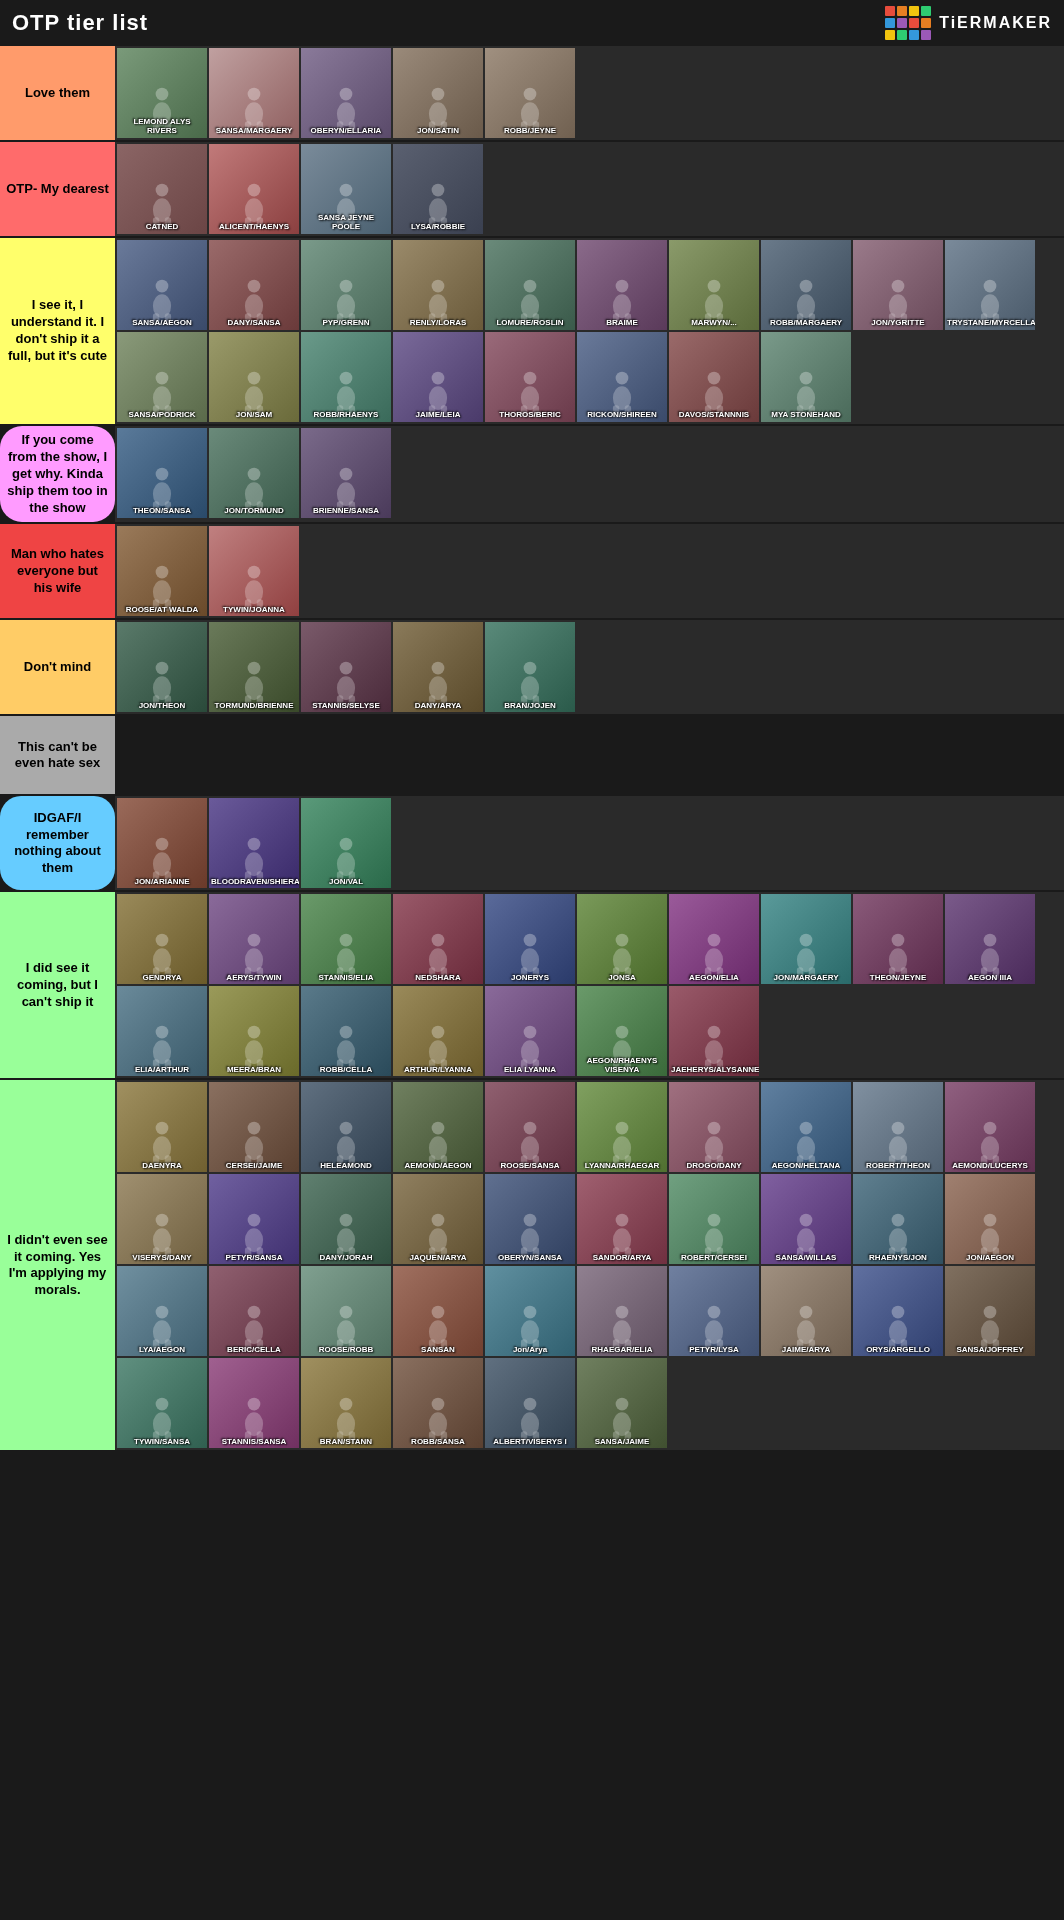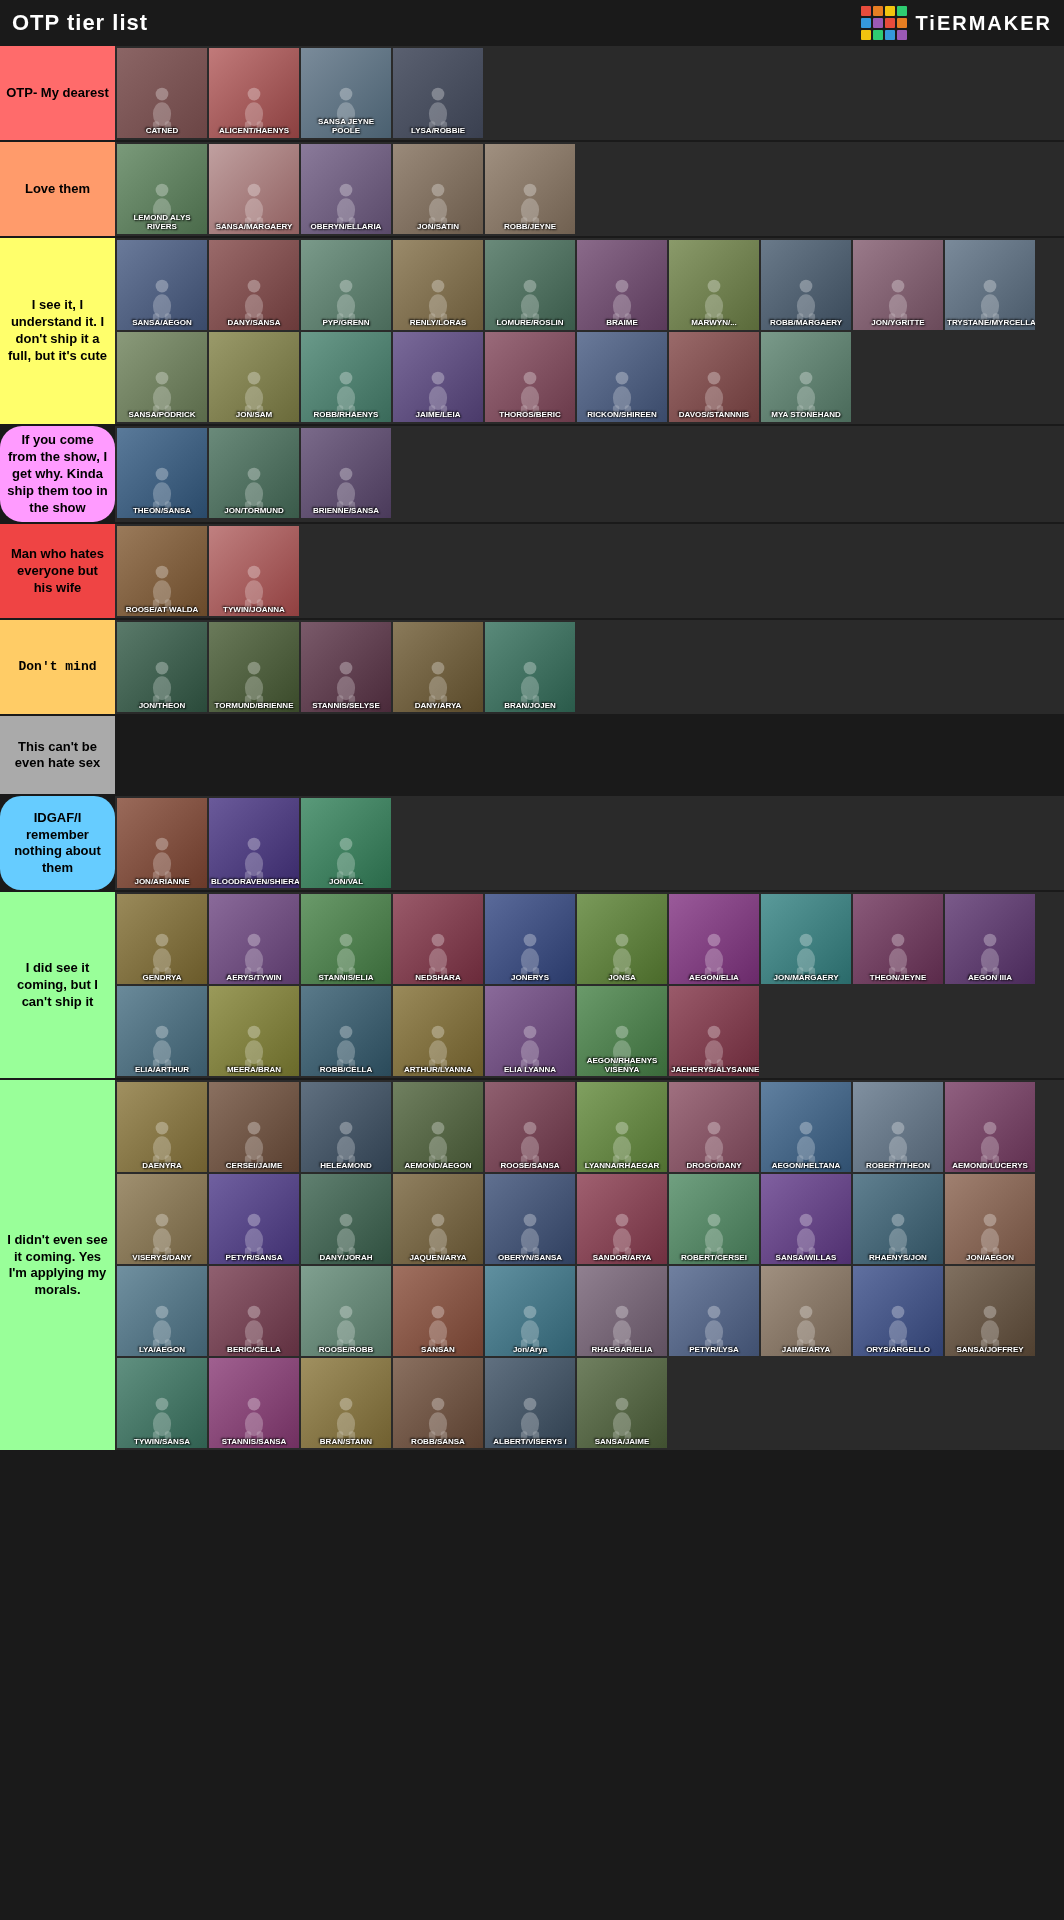--- a/index.html
+++ b/index.html
@@ -40,21 +40,21 @@
     }
 
     .logo-cell {
       width: 10px;
       height: 10px;
       border-radius: 1px;
     }
 
     .logo-text {
       color: #fff;
-      font-size: 20px;
+      font-size: 16px;
       font-weight: bold;
       letter-spacing: 2px;
     }
 
     .tier-row {
       display: flex;
       border-bottom: 2px solid #1a1a1a;
       min-height: 80px;
     }
 
@@ -229,125 +229,125 @@
         <div class="logo-cell" style="background: rgb(46, 204, 113);"></div>
         <div class="logo-cell" style="background: rgb(52, 152, 219);"></div>
         <div class="logo-cell" style="background: rgb(155, 89, 182);"></div>
       </div>
     <span class="logo-text">TiERMAKER</span>
   </div>
 </div>
 
 <div id="tier-container">
     <div class="tier-row">
-      <div class="tier-label" style="background: rgb(255, 107, 107);">OTP- My dearest</div>
+      <div class="tier-label" style="background: rgb(255, 155, 107);">Love them</div>
       <div class="tier-content">
         <div class="ship-card">
-          <div class="ship-img-placeholder card-otp1">
-            <svg viewBox="0 0 40 55" xmlns="http://www.w3.org/2000/svg" style="width:40px;height:50px;opacity:0.5">
-    <circle cx="20" cy="10" r="7" fill="rgba(255,255,255,0.6)"></circle>
-    <ellipse cx="20" cy="32" rx="10" ry="13" fill="rgba(255,255,255,0.5)"></ellipse>
-    <rect x="10" y="40" width="7" height="13" rx="3" fill="rgba(255,255,255,0.5)"></rect>
-    <rect x="23" y="40" width="7" height="13" rx="3" fill="rgba(255,255,255,0.5)"></rect>
-  </svg>
-          </div>
-          <div class="ship-name">CATNED</div>
-        </div>
-        <div class="ship-card">
-          <div class="ship-img-placeholder card-otp2">
-            <svg viewBox="0 0 40 55" xmlns="http://www.w3.org/2000/svg" style="width:40px;height:50px;opacity:0.5">
-    <circle cx="20" cy="10" r="7" fill="rgba(255,255,255,0.6)"></circle>
-    <ellipse cx="20" cy="32" rx="10" ry="13" fill="rgba(255,255,255,0.5)"></ellipse>
-    <rect x="10" y="40" width="7" height="13" rx="3" fill="rgba(255,255,255,0.5)"></rect>
-    <rect x="23" y="40" width="7" height="13" rx="3" fill="rgba(255,255,255,0.5)"></rect>
-  </svg>
-          </div>
-          <div class="ship-name">ALICENT/HAENYS</div>
-        </div>
-        <div class="ship-card">
-          <div class="ship-img-placeholder card-otp3">
-            <svg viewBox="0 0 40 55" xmlns="http://www.w3.org/2000/svg" style="width:40px;height:50px;opacity:0.5">
-    <circle cx="20" cy="10" r="7" fill="rgba(255,255,255,0.6)"></circle>
-    <ellipse cx="20" cy="32" rx="10" ry="13" fill="rgba(255,255,255,0.5)"></ellipse>
-    <rect x="10" y="40" width="7" height="13" rx="3" fill="rgba(255,255,255,0.5)"></rect>
-    <rect x="23" y="40" width="7" height="13" rx="3" fill="rgba(255,255,255,0.5)"></rect>
-  </svg>
-          </div>
-          <div class="ship-name">SANSA JEYNE POOLE</div>
-        </div>
-        <div class="ship-card">
-          <div class="ship-img-placeholder card-otp4">
-            <svg viewBox="0 0 40 55" xmlns="http://www.w3.org/2000/svg" style="width:40px;height:50px;opacity:0.5">
-    <circle cx="20" cy="10" r="7" fill="rgba(255,255,255,0.6)"></circle>
-    <ellipse cx="20" cy="32" rx="10" ry="13" fill="rgba(255,255,255,0.5)"></ellipse>
-    <rect x="10" y="40" width="7" height="13" rx="3" fill="rgba(255,255,255,0.5)"></rect>
-    <rect x="23" y="40" width="7" height="13" rx="3" fill="rgba(255,255,255,0.5)"></rect>
-  </svg>
-          </div>
-          <div class="ship-name">LYSA/ROBBIE</div>
+          <div class="ship-img-placeholder card-love1">
+            <svg viewBox="0 0 40 55" xmlns="http://www.w3.org/2000/svg" style="width:40px;height:50px;opacity:0.5">
+    <circle cx="20" cy="10" r="7" fill="rgba(255,255,255,0.6)"></circle>
+    <ellipse cx="20" cy="32" rx="10" ry="13" fill="rgba(255,255,255,0.5)"></ellipse>
+    <rect x="10" y="40" width="7" height="13" rx="3" fill="rgba(255,255,255,0.5)"></rect>
+    <rect x="23" y="40" width="7" height="13" rx="3" fill="rgba(255,255,255,0.5)"></rect>
+  </svg>
+          </div>
+          <div class="ship-name">LEMOND ALYS RIVERS</div>
+        </div>
+        <div class="ship-card">
+          <div class="ship-img-placeholder card-love2">
+            <svg viewBox="0 0 40 55" xmlns="http://www.w3.org/2000/svg" style="width:40px;height:50px;opacity:0.5">
+    <circle cx="20" cy="10" r="7" fill="rgba(255,255,255,0.6)"></circle>
+    <ellipse cx="20" cy="32" rx="10" ry="13" fill="rgba(255,255,255,0.5)"></ellipse>
+    <rect x="10" y="40" width="7" height="13" rx="3" fill="rgba(255,255,255,0.5)"></rect>
+    <rect x="23" y="40" width="7" height="13" rx="3" fill="rgba(255,255,255,0.5)"></rect>
+  </svg>
+          </div>
+          <div class="ship-name">SANSA/MARGAERY</div>
+        </div>
+        <div class="ship-card">
+          <div class="ship-img-placeholder card-love3">
+            <svg viewBox="0 0 40 55" xmlns="http://www.w3.org/2000/svg" style="width:40px;height:50px;opacity:0.5">
+    <circle cx="20" cy="10" r="7" fill="rgba(255,255,255,0.6)"></circle>
+    <ellipse cx="20" cy="32" rx="10" ry="13" fill="rgba(255,255,255,0.5)"></ellipse>
+    <rect x="10" y="40" width="7" height="13" rx="3" fill="rgba(255,255,255,0.5)"></rect>
+    <rect x="23" y="40" width="7" height="13" rx="3" fill="rgba(255,255,255,0.5)"></rect>
+  </svg>
+          </div>
+          <div class="ship-name">OBERYN/ELLARIA</div>
+        </div>
+        <div class="ship-card">
+          <div class="ship-img-placeholder card-love4">
+            <svg viewBox="0 0 40 55" xmlns="http://www.w3.org/2000/svg" style="width:40px;height:50px;opacity:0.5">
+    <circle cx="20" cy="10" r="7" fill="rgba(255,255,255,0.6)"></circle>
+    <ellipse cx="20" cy="32" rx="10" ry="13" fill="rgba(255,255,255,0.5)"></ellipse>
+    <rect x="10" y="40" width="7" height="13" rx="3" fill="rgba(255,255,255,0.5)"></rect>
+    <rect x="23" y="40" width="7" height="13" rx="3" fill="rgba(255,255,255,0.5)"></rect>
+  </svg>
+          </div>
+          <div class="ship-name">JON/SATIN</div>
+        </div>
+        <div class="ship-card">
+          <div class="ship-img-placeholder card-love5">
+            <svg viewBox="0 0 40 55" xmlns="http://www.w3.org/2000/svg" style="width:40px;height:50px;opacity:0.5">
+    <circle cx="20" cy="10" r="7" fill="rgba(255,255,255,0.6)"></circle>
+    <ellipse cx="20" cy="32" rx="10" ry="13" fill="rgba(255,255,255,0.5)"></ellipse>
+    <rect x="10" y="40" width="7" height="13" rx="3" fill="rgba(255,255,255,0.5)"></rect>
+    <rect x="23" y="40" width="7" height="13" rx="3" fill="rgba(255,255,255,0.5)"></rect>
+  </svg>
+          </div>
+          <div class="ship-name">ROBB/JEYNE</div>
         </div>
       </div>
     </div>
     <div class="tier-row">
-      <div class="tier-label" style="background: rgb(255, 155, 107);">Love them</div>
+      <div class="tier-label" style="background: rgb(255, 107, 107);">OTP- My dearest</div>
       <div class="tier-content">
         <div class="ship-card">
-          <div class="ship-img-placeholder card-love1">
-            <svg viewBox="0 0 40 55" xmlns="http://www.w3.org/2000/svg" style="width:40px;height:50px;opacity:0.5">
-    <circle cx="20" cy="10" r="7" fill="rgba(255,255,255,0.6)"></circle>
-    <ellipse cx="20" cy="32" rx="10" ry="13" fill="rgba(255,255,255,0.5)"></ellipse>
-    <rect x="10" y="40" width="7" height="13" rx="3" fill="rgba(255,255,255,0.5)"></rect>
-    <rect x="23" y="40" width="7" height="13" rx="3" fill="rgba(255,255,255,0.5)"></rect>
-  </svg>
-          </div>
-          <div class="ship-name">LEMOND ALYS RIVERS</div>
-        </div>
-        <div class="ship-card">
-          <div class="ship-img-placeholder card-love2">
-            <svg viewBox="0 0 40 55" xmlns="http://www.w3.org/2000/svg" style="width:40px;height:50px;opacity:0.5">
-    <circle cx="20" cy="10" r="7" fill="rgba(255,255,255,0.6)"></circle>
-    <ellipse cx="20" cy="32" rx="10" ry="13" fill="rgba(255,255,255,0.5)"></ellipse>
-    <rect x="10" y="40" width="7" height="13" rx="3" fill="rgba(255,255,255,0.5)"></rect>
-    <rect x="23" y="40" width="7" height="13" rx="3" fill="rgba(255,255,255,0.5)"></rect>
-  </svg>
-          </div>
-          <div class="ship-name">SANSA/MARGAERY</div>
-        </div>
-        <div class="ship-card">
-          <div class="ship-img-placeholder card-love3">
-            <svg viewBox="0 0 40 55" xmlns="http://www.w3.org/2000/svg" style="width:40px;height:50px;opacity:0.5">
-    <circle cx="20" cy="10" r="7" fill="rgba(255,255,255,0.6)"></circle>
-    <ellipse cx="20" cy="32" rx="10" ry="13" fill="rgba(255,255,255,0.5)"></ellipse>
-    <rect x="10" y="40" width="7" height="13" rx="3" fill="rgba(255,255,255,0.5)"></rect>
-    <rect x="23" y="40" width="7" height="13" rx="3" fill="rgba(255,255,255,0.5)"></rect>
-  </svg>
-          </div>
-          <div class="ship-name">OBERYN/ELLARIA</div>
-        </div>
-        <div class="ship-card">
-          <div class="ship-img-placeholder card-love4">
-            <svg viewBox="0 0 40 55" xmlns="http://www.w3.org/2000/svg" style="width:40px;height:50px;opacity:0.5">
-    <circle cx="20" cy="10" r="7" fill="rgba(255,255,255,0.6)"></circle>
-    <ellipse cx="20" cy="32" rx="10" ry="13" fill="rgba(255,255,255,0.5)"></ellipse>
-    <rect x="10" y="40" width="7" height="13" rx="3" fill="rgba(255,255,255,0.5)"></rect>
-    <rect x="23" y="40" width="7" height="13" rx="3" fill="rgba(255,255,255,0.5)"></rect>
-  </svg>
-          </div>
-          <div class="ship-name">JON/SATIN</div>
-        </div>
-        <div class="ship-card">
-          <div class="ship-img-placeholder card-love5">
-            <svg viewBox="0 0 40 55" xmlns="http://www.w3.org/2000/svg" style="width:40px;height:50px;opacity:0.5">
-    <circle cx="20" cy="10" r="7" fill="rgba(255,255,255,0.6)"></circle>
-    <ellipse cx="20" cy="32" rx="10" ry="13" fill="rgba(255,255,255,0.5)"></ellipse>
-    <rect x="10" y="40" width="7" height="13" rx="3" fill="rgba(255,255,255,0.5)"></rect>
-    <rect x="23" y="40" width="7" height="13" rx="3" fill="rgba(255,255,255,0.5)"></rect>
-  </svg>
-          </div>
-          <div class="ship-name">ROBB/JEYNE</div>
+          <div class="ship-img-placeholder card-otp1">
+            <svg viewBox="0 0 40 55" xmlns="http://www.w3.org/2000/svg" style="width:40px;height:50px;opacity:0.5">
+    <circle cx="20" cy="10" r="7" fill="rgba(255,255,255,0.6)"></circle>
+    <ellipse cx="20" cy="32" rx="10" ry="13" fill="rgba(255,255,255,0.5)"></ellipse>
+    <rect x="10" y="40" width="7" height="13" rx="3" fill="rgba(255,255,255,0.5)"></rect>
+    <rect x="23" y="40" width="7" height="13" rx="3" fill="rgba(255,255,255,0.5)"></rect>
+  </svg>
+          </div>
+          <div class="ship-name">CATNED</div>
+        </div>
+        <div class="ship-card">
+          <div class="ship-img-placeholder card-otp2">
+            <svg viewBox="0 0 40 55" xmlns="http://www.w3.org/2000/svg" style="width:40px;height:50px;opacity:0.5">
+    <circle cx="20" cy="10" r="7" fill="rgba(255,255,255,0.6)"></circle>
+    <ellipse cx="20" cy="32" rx="10" ry="13" fill="rgba(255,255,255,0.5)"></ellipse>
+    <rect x="10" y="40" width="7" height="13" rx="3" fill="rgba(255,255,255,0.5)"></rect>
+    <rect x="23" y="40" width="7" height="13" rx="3" fill="rgba(255,255,255,0.5)"></rect>
+  </svg>
+          </div>
+          <div class="ship-name">ALICENT/HAENYS</div>
+        </div>
+        <div class="ship-card">
+          <div class="ship-img-placeholder card-otp3">
+            <svg viewBox="0 0 40 55" xmlns="http://www.w3.org/2000/svg" style="width:40px;height:50px;opacity:0.5">
+    <circle cx="20" cy="10" r="7" fill="rgba(255,255,255,0.6)"></circle>
+    <ellipse cx="20" cy="32" rx="10" ry="13" fill="rgba(255,255,255,0.5)"></ellipse>
+    <rect x="10" y="40" width="7" height="13" rx="3" fill="rgba(255,255,255,0.5)"></rect>
+    <rect x="23" y="40" width="7" height="13" rx="3" fill="rgba(255,255,255,0.5)"></rect>
+  </svg>
+          </div>
+          <div class="ship-name">SANSA JEYNE POOLE</div>
+        </div>
+        <div class="ship-card">
+          <div class="ship-img-placeholder card-otp4">
+            <svg viewBox="0 0 40 55" xmlns="http://www.w3.org/2000/svg" style="width:40px;height:50px;opacity:0.5">
+    <circle cx="20" cy="10" r="7" fill="rgba(255,255,255,0.6)"></circle>
+    <ellipse cx="20" cy="32" rx="10" ry="13" fill="rgba(255,255,255,0.5)"></ellipse>
+    <rect x="10" y="40" width="7" height="13" rx="3" fill="rgba(255,255,255,0.5)"></rect>
+    <rect x="23" y="40" width="7" height="13" rx="3" fill="rgba(255,255,255,0.5)"></rect>
+  </svg>
+          </div>
+          <div class="ship-name">LYSA/ROBBIE</div>
         </div>
       </div>
     </div>
     <div class="tier-row">
       <div class="tier-label" style="background: rgb(255, 255, 107);">I see it, I understand it. I don't ship it a full, but it's cute</div>
       <div class="tier-content">
         <div class="ship-card">
           <div class="ship-img-placeholder card-c1">
             <svg viewBox="0 0 40 55" xmlns="http://www.w3.org/2000/svg" style="width:40px;height:50px;opacity:0.5">
     <circle cx="20" cy="10" r="7" fill="rgba(255,255,255,0.6)"></circle>
@@ -606,21 +606,21 @@
     <ellipse cx="20" cy="32" rx="10" ry="13" fill="rgba(255,255,255,0.5)"></ellipse>
     <rect x="10" y="40" width="7" height="13" rx="3" fill="rgba(255,255,255,0.5)"></rect>
     <rect x="23" y="40" width="7" height="13" rx="3" fill="rgba(255,255,255,0.5)"></rect>
   </svg>
           </div>
           <div class="ship-name">TYWIN/JOANNA</div>
         </div>
       </div>
     </div>
     <div class="tier-row">
-      <div class="tier-label" style="background: rgb(255, 204, 102); font-family: Liberation Mono, monospace;">Don't mind</div>
+      <div class="tier-label" style="background: rgb(255, 204, 102);">Don't mind</div>
       <div class="tier-content">
         <div class="ship-card">
           <div class="ship-img-placeholder card-dm1">
             <svg viewBox="0 0 40 55" xmlns="http://www.w3.org/2000/svg" style="width:40px;height:50px;opacity:0.5">
     <circle cx="20" cy="10" r="7" fill="rgba(255,255,255,0.6)"></circle>
     <ellipse cx="20" cy="32" rx="10" ry="13" fill="rgba(255,255,255,0.5)"></ellipse>
     <rect x="10" y="40" width="7" height="13" rx="3" fill="rgba(255,255,255,0.5)"></rect>
     <rect x="23" y="40" width="7" height="13" rx="3" fill="rgba(255,255,255,0.5)"></rect>
   </svg>
           </div>

